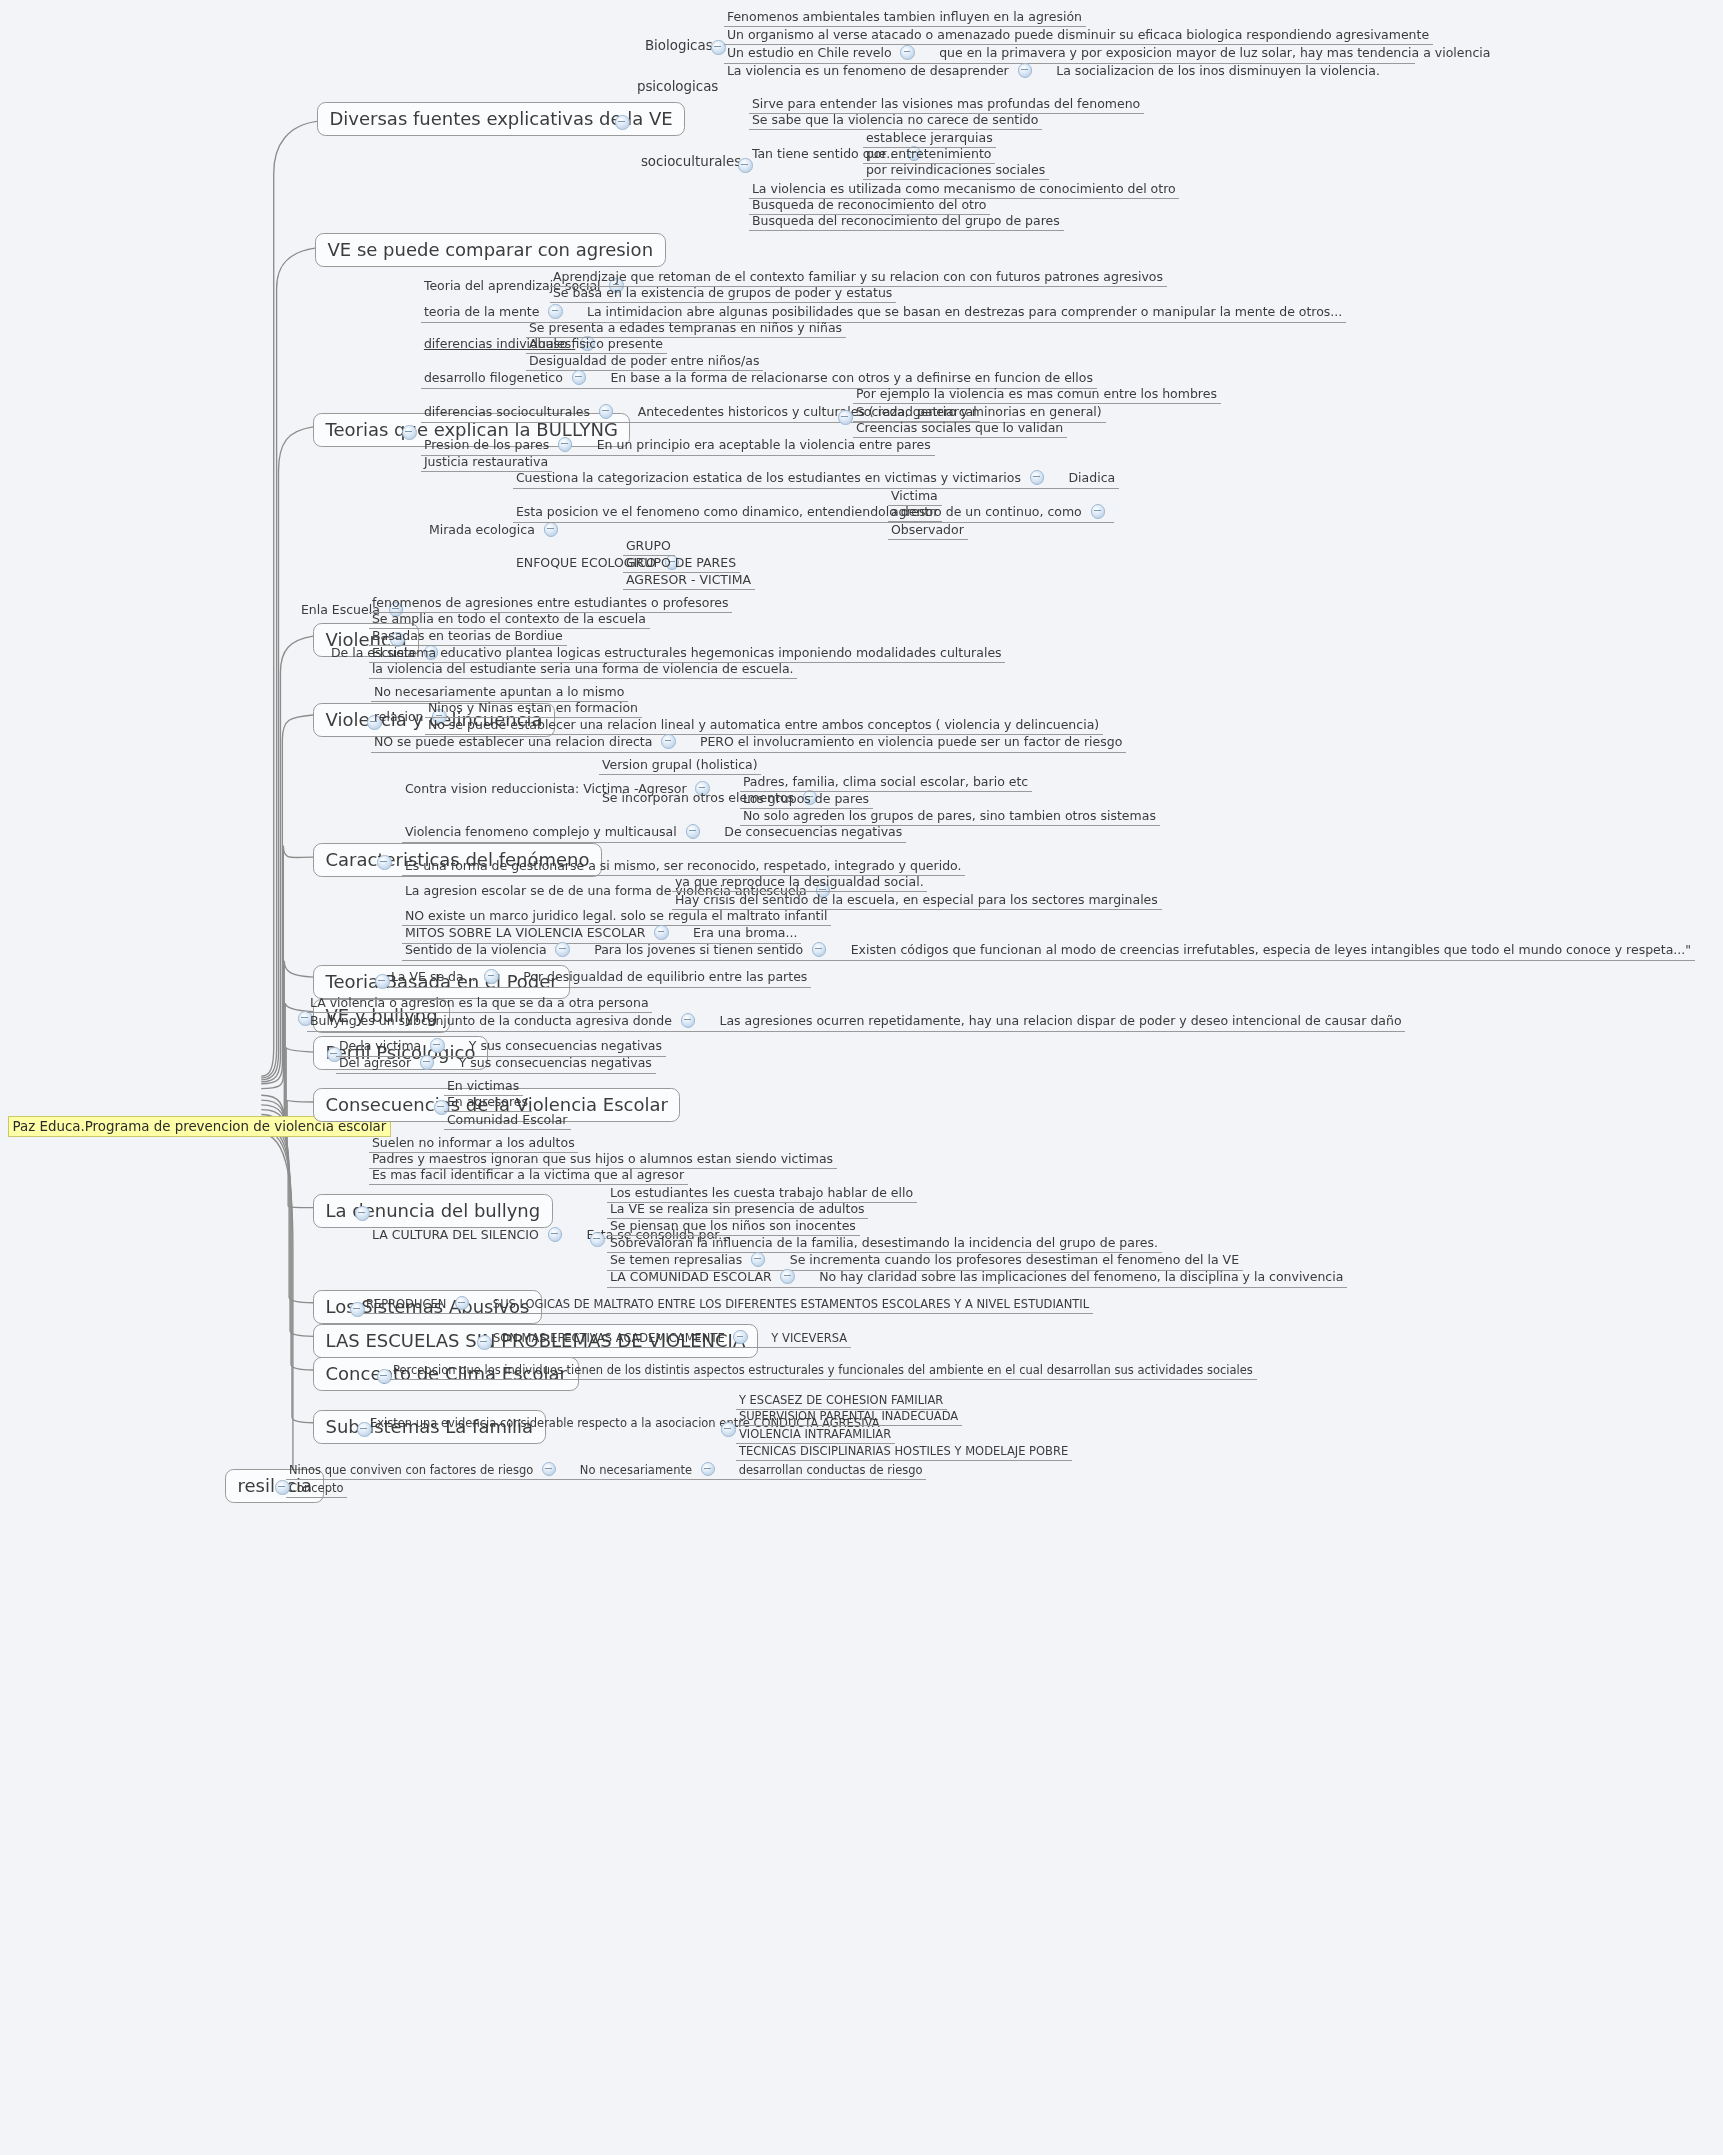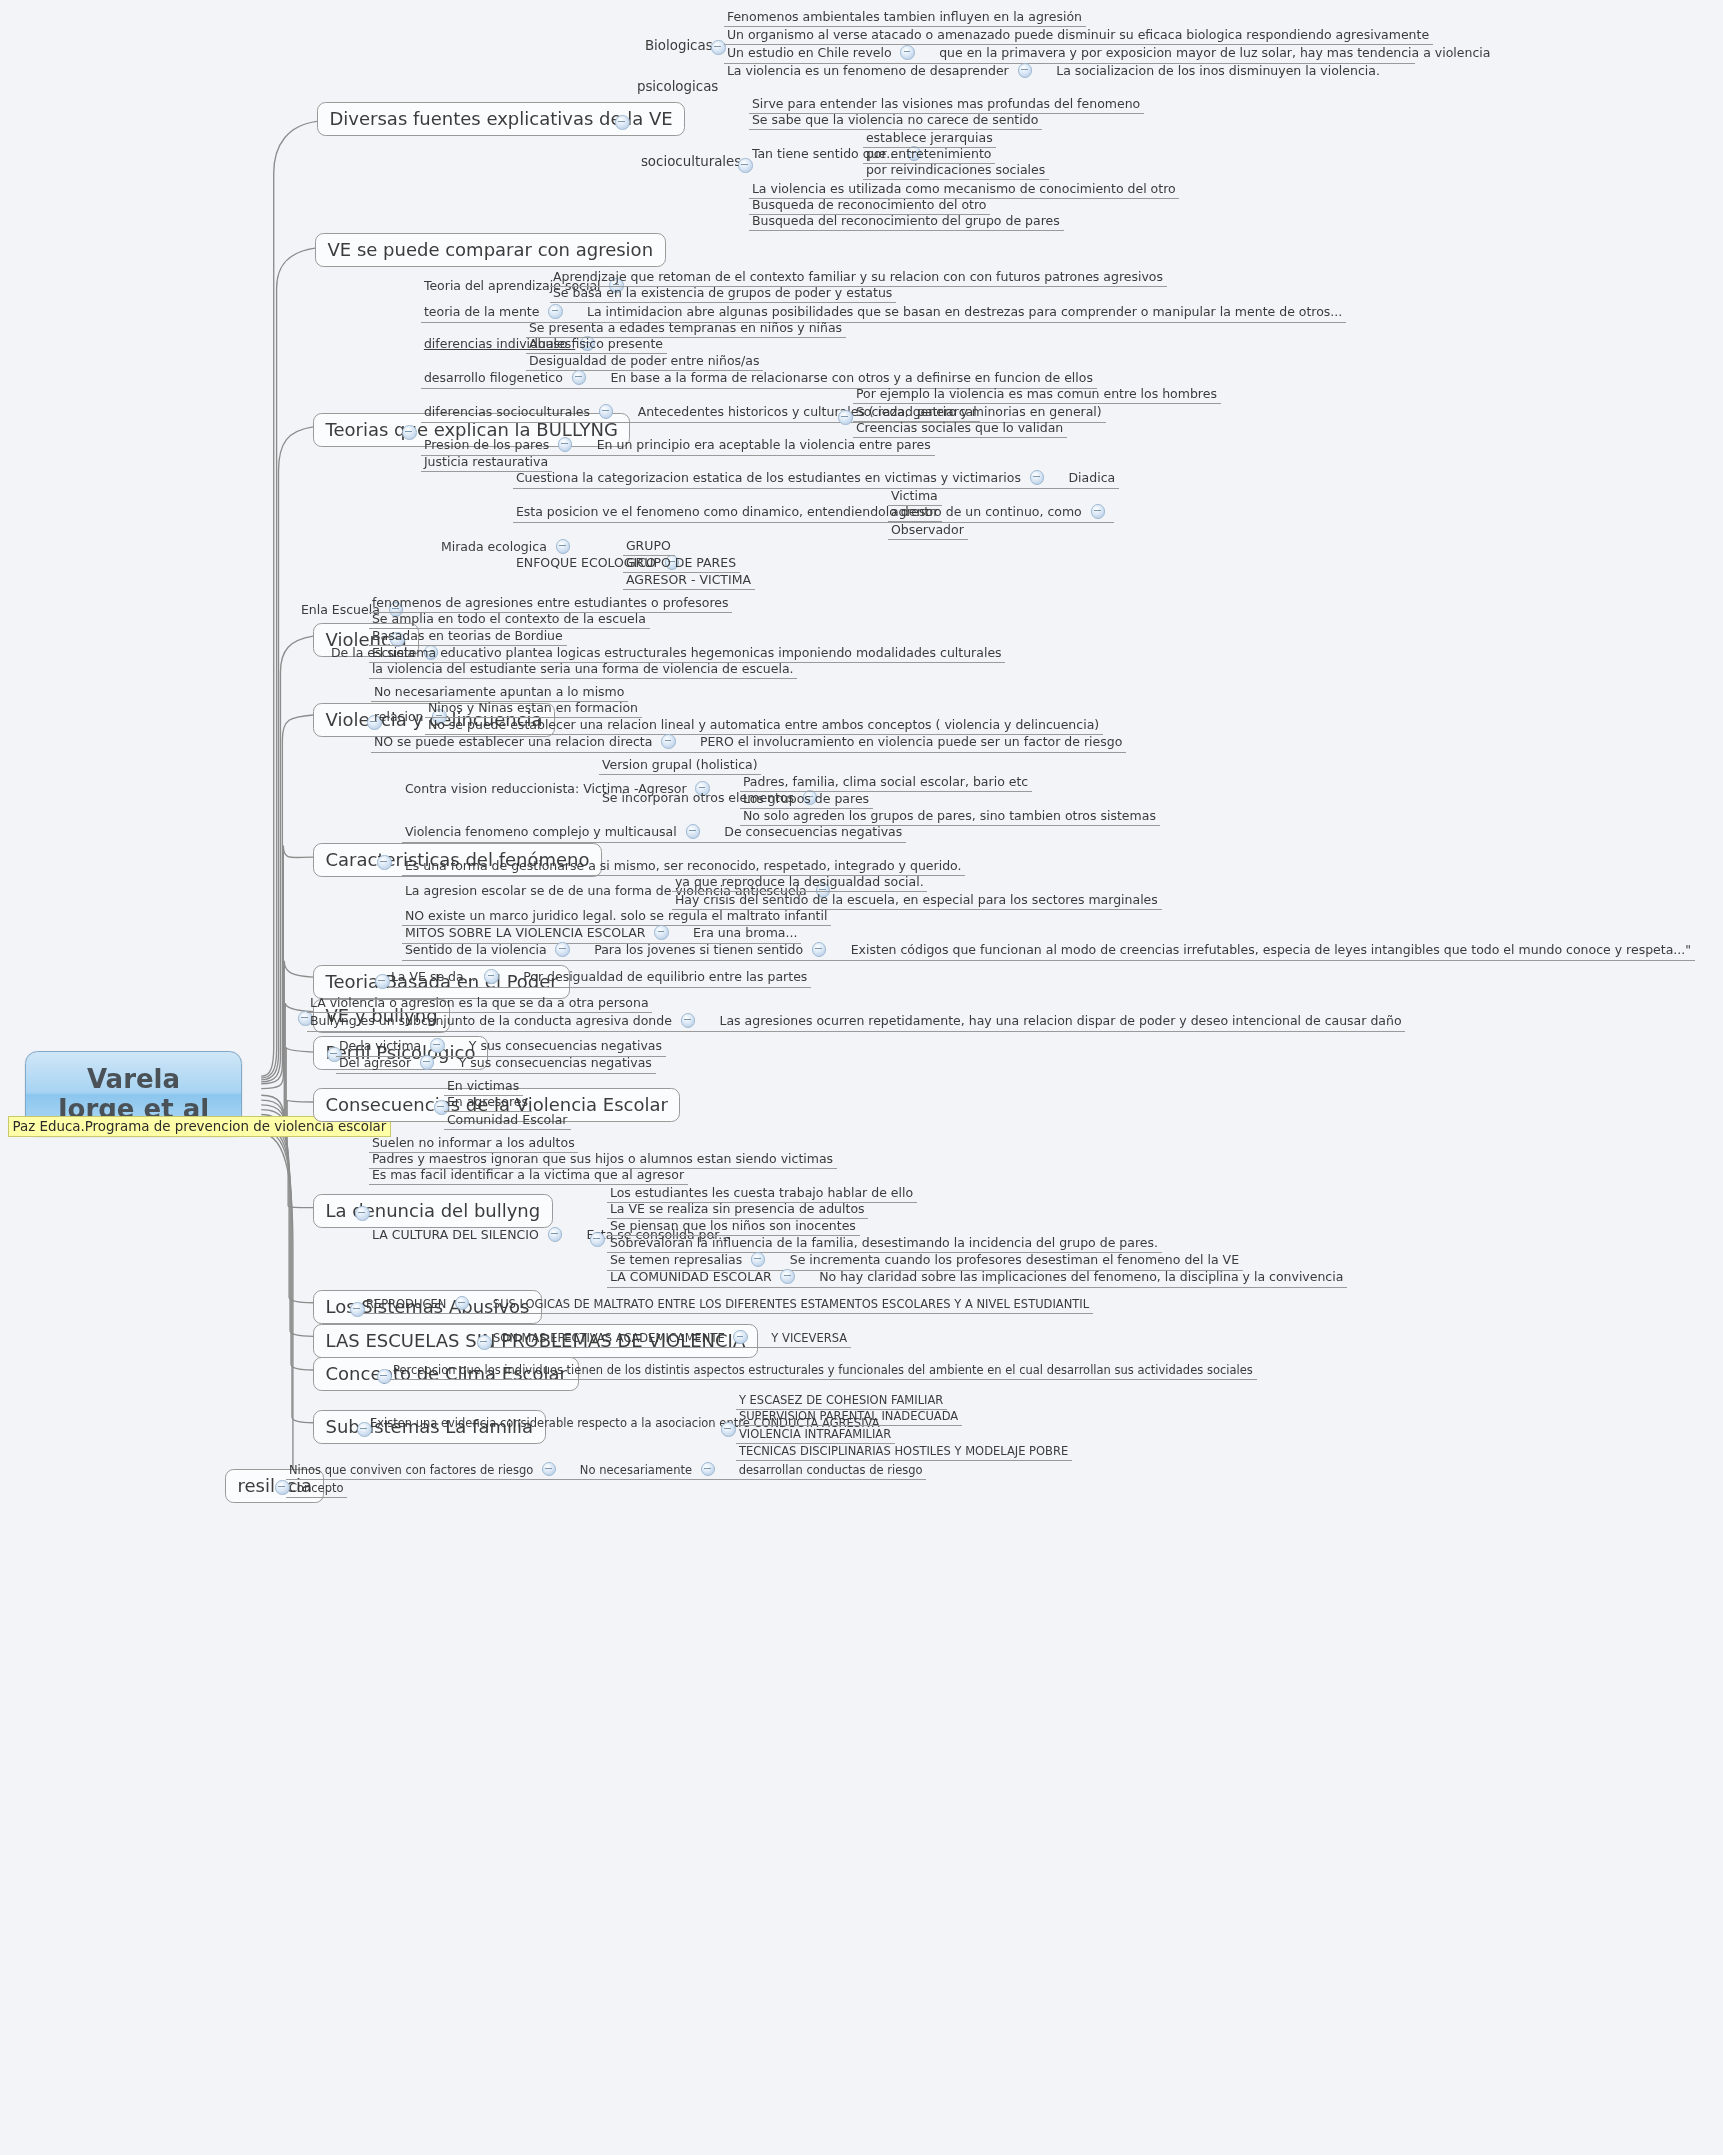--- a/index.html
+++ b/index.html
@@ -104,21 +104,20 @@
       <path d="M272 1155 C 295 1155, 299 1165, 299 1200 L 299 1145 C 299 1146, 307 1147, 326 1147"></path>
       <path d="M272 1160 C 296 1160, 300 1180, 300 1210 L 300 1255 C 300 1257, 308 1257, 326 1257"></path>
       <path d="M272 1164 C 297 1164, 301 1190, 301 1220 L 301 1350 C 301 1354, 309 1356, 326 1356"></path>
       <path d="M272 1168 C 298 1168, 302 1200, 302 1240 L 302 1385 C 302 1389, 310 1391, 326 1391"></path>
       <path d="M272 1172 C 299 1172, 303 1210, 303 1260 L 303 1420 C 303 1424, 311 1426, 326 1426"></path>
       <path d="M272 1176 C 300 1176, 304 1220, 304 1280 L 304 1475 C 304 1479, 312 1481, 326 1481"></path>
       <path d="M272 1180 C 301 1180, 305 1240, 305 1300 L 305 1535 C 305 1539, 313 1541, 326 1541"></path>
     </g>
   </svg>
 
-  <div class="root" style="left:25px;top:1051px;width:173px;">Varela Jorge et al</div>
   <div class="root-note" style="left:7.7px;top:1116px;">Paz Educa.Programa de prevencion de violencia escolar</div>
 
   <div class="node n-box sm" style="left:317px;top:102px;">Diversas fuentes explicativas de la VE</div>
   <span class="bub abs" style="left:615px;top:115px;"></span>
 
   <div class="node n-txt nb" style="left:634px;top:77px;">psicologicas</div>
 
   <div class="node n-txt nb" style="left:638px;top:152px;">socioculturales</div>
   <span class="bub abs" style="left:738px;top:158px;"></span>
 
@@ -200,21 +199,21 @@
   <div class="node n-txt small" style="left:853px;top:419px;">Creencias sociales que lo validan</div>
 
   <div class="node n-txt small" style="left:421px;top:436px;">
     <span>Presion de los pares</span>
     <span class="bub"></span>
     <span class="gap"></span>
     <span>En un principio era aceptable la violencia entre pares</span>
   </div>
   <div class="node n-txt small" style="left:421px;top:453px;">Justicia restaurativa</div>
 
-  <div class="node n-txt nb small" style="left:438px;top:521px;margin-top:17px;">
+  <div class="node n-txt nb small" style="left:426px;top:521px;">
     <span>Mirada ecologica</span>
     <span class="bub"></span>
   </div>
 
   <div class="node n-txt small" style="left:513px;top:469px;">
     <span>Cuestiona la categorizacion estatica de los estudiantes en victimas y victimarios</span>
     <span class="bub"></span>
     <span class="gap"></span>
     <span>Diadica</span>
   </div>

